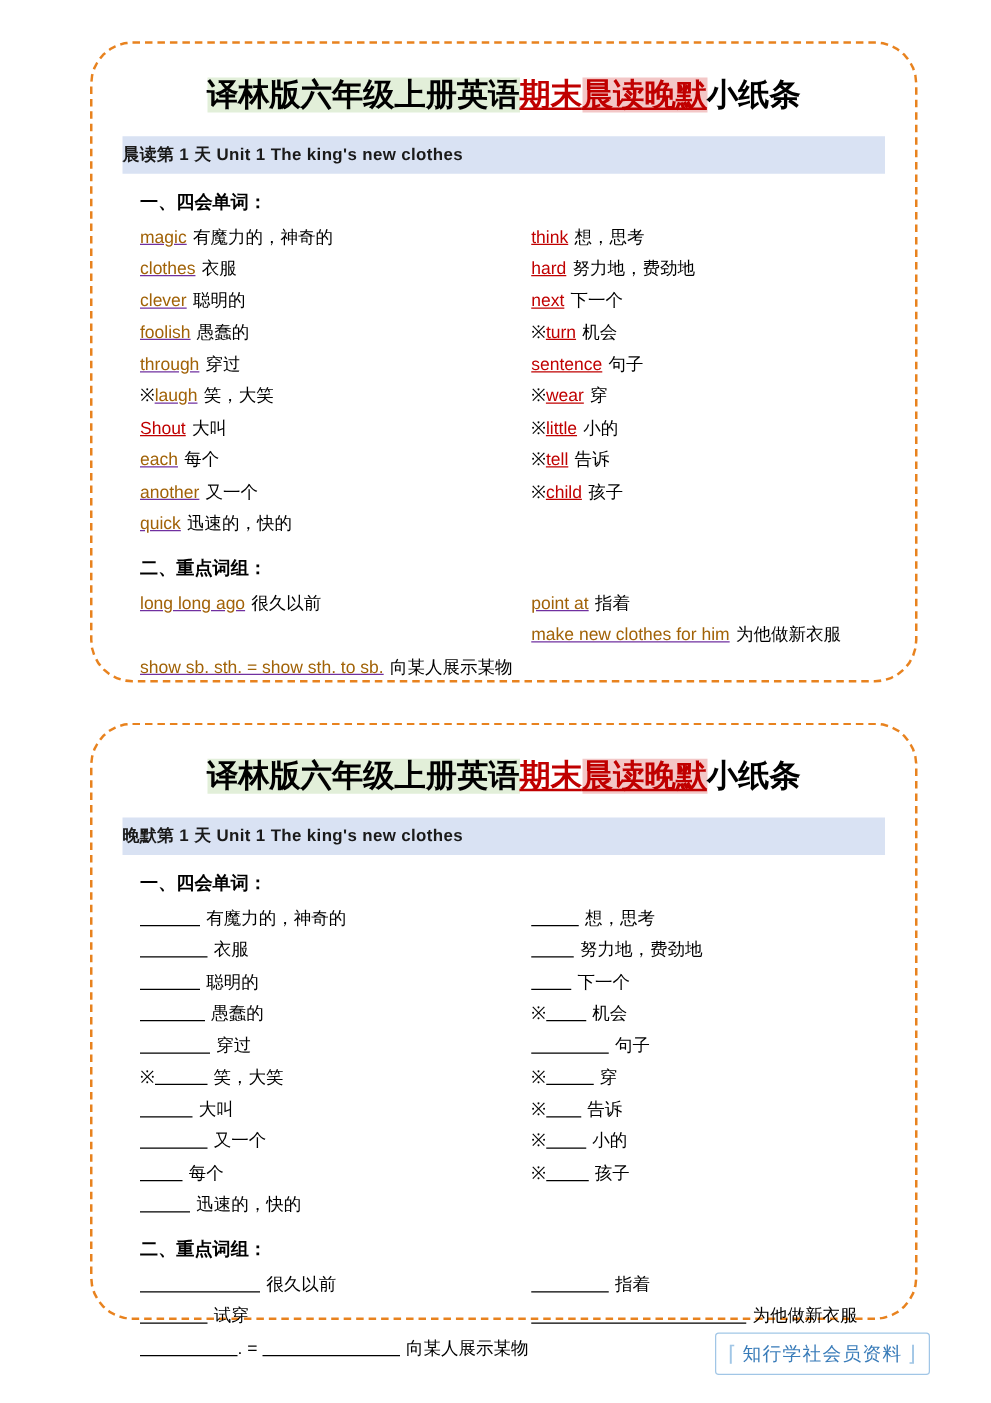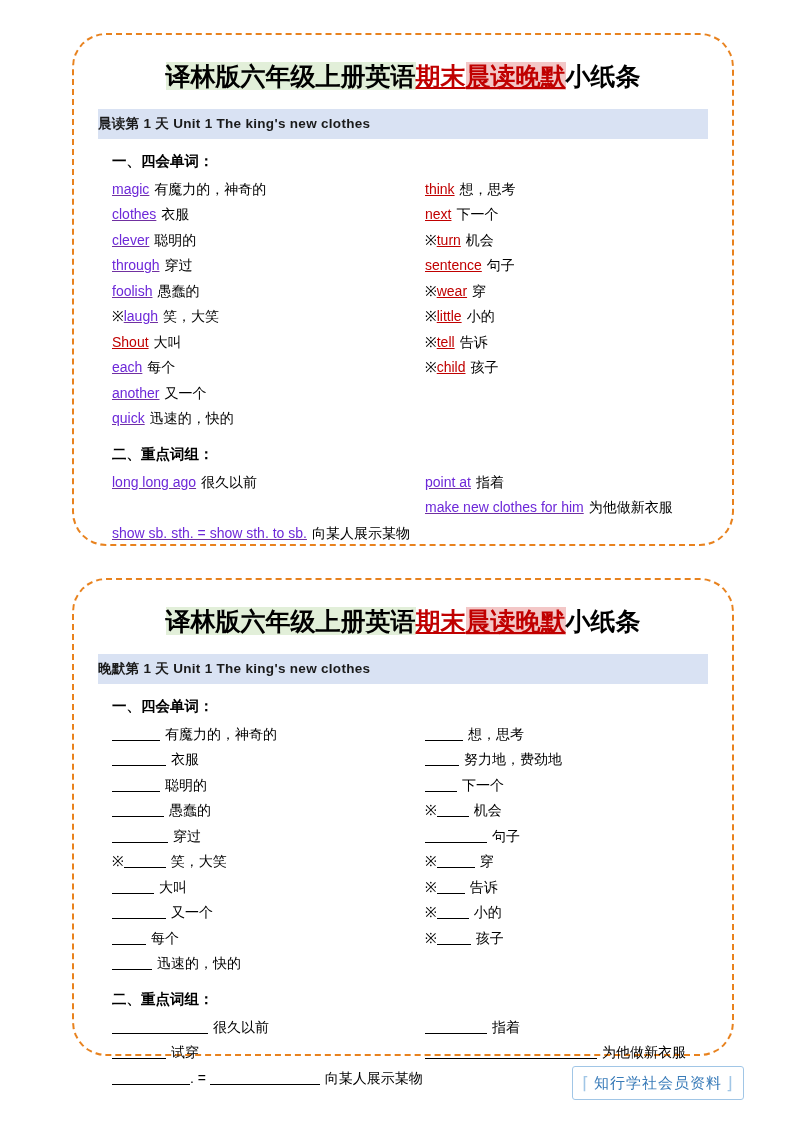--- a/index.html
+++ b/index.html
@@ -88,21 +88,21 @@
     line-height: 25.5px;
     color: #000;
     white-space: nowrap;
   }
   .en {
     color: #C00000;
     text-decoration: underline;
     text-decoration-color: #C00000;
   }
   .en-purple {
-    color: #6d28d9;
+    color: #a16207;
     text-decoration: underline;
     text-decoration-color: #7030A0;
   }
   .star { color: #000; }
   .zh { color: #000; margin-left: 5px; }
   .wide-row {
     font-size: 14px;
     line-height: 25.5px;
     color: #000;
     white-space: nowrap;
@@ -153,30 +153,31 @@
 
     <div class="band">晨读第 1 天  Unit 1 The king's new clothes</div>
 
     <div class="section-head">一、四会单词：</div>
 
     <div class="cols">
       <div class="col col-left" id="m-words-left">
           <div class="row"><span class="en-purple">magic</span><span class="zh">有魔力的，神奇的</span></div>
           <div class="row"><span class="en-purple">clothes</span><span class="zh">衣服</span></div>
           <div class="row"><span class="en-purple">clever</span><span class="zh">聪明的</span></div>
+          <div class="row"><span class="en-purple">foolish</span><span class="zh">愚蠢的</span></div>
           <div class="row"><span class="en-purple">through</span><span class="zh">穿过</span></div>
-          <div class="row"><span class="en-purple">foolish</span><span class="zh">愚蠢的</span></div>
           <div class="row"><span class="star">※</span><span class="en-purple">laugh</span><span class="zh">笑，大笑</span></div>
           <div class="row"><span class="en">Shout</span><span class="zh">大叫</span></div>
           <div class="row"><span class="en-purple">each</span><span class="zh">每个</span></div>
           <div class="row"><span class="en-purple">another</span><span class="zh">又一个</span></div>
           <div class="row"><span class="en-purple">quick</span><span class="zh">迅速的，快的</span></div>
         </div>
       <div class="col col-right" id="m-words-right">
           <div class="row"><span class="en">think</span><span class="zh">想，思考</span></div>
+          <div class="row"><span class="en">hard</span><span class="zh">努力地，费劲地</span></div>
           <div class="row"><span class="en">next</span><span class="zh">下一个</span></div>
           <div class="row"><span class="star">※</span><span class="en">turn</span><span class="zh">机会</span></div>
           <div class="row"><span class="en">sentence</span><span class="zh">句子</span></div>
           <div class="row"><span class="star">※</span><span class="en">wear</span><span class="zh">穿</span></div>
           <div class="row"><span class="star">※</span><span class="en">little</span><span class="zh">小的</span></div>
           <div class="row"><span class="star">※</span><span class="en">tell</span><span class="zh">告诉</span></div>
           <div class="row"><span class="star">※</span><span class="en">child</span><span class="zh">孩子</span></div>
         </div>
     </div>
 

